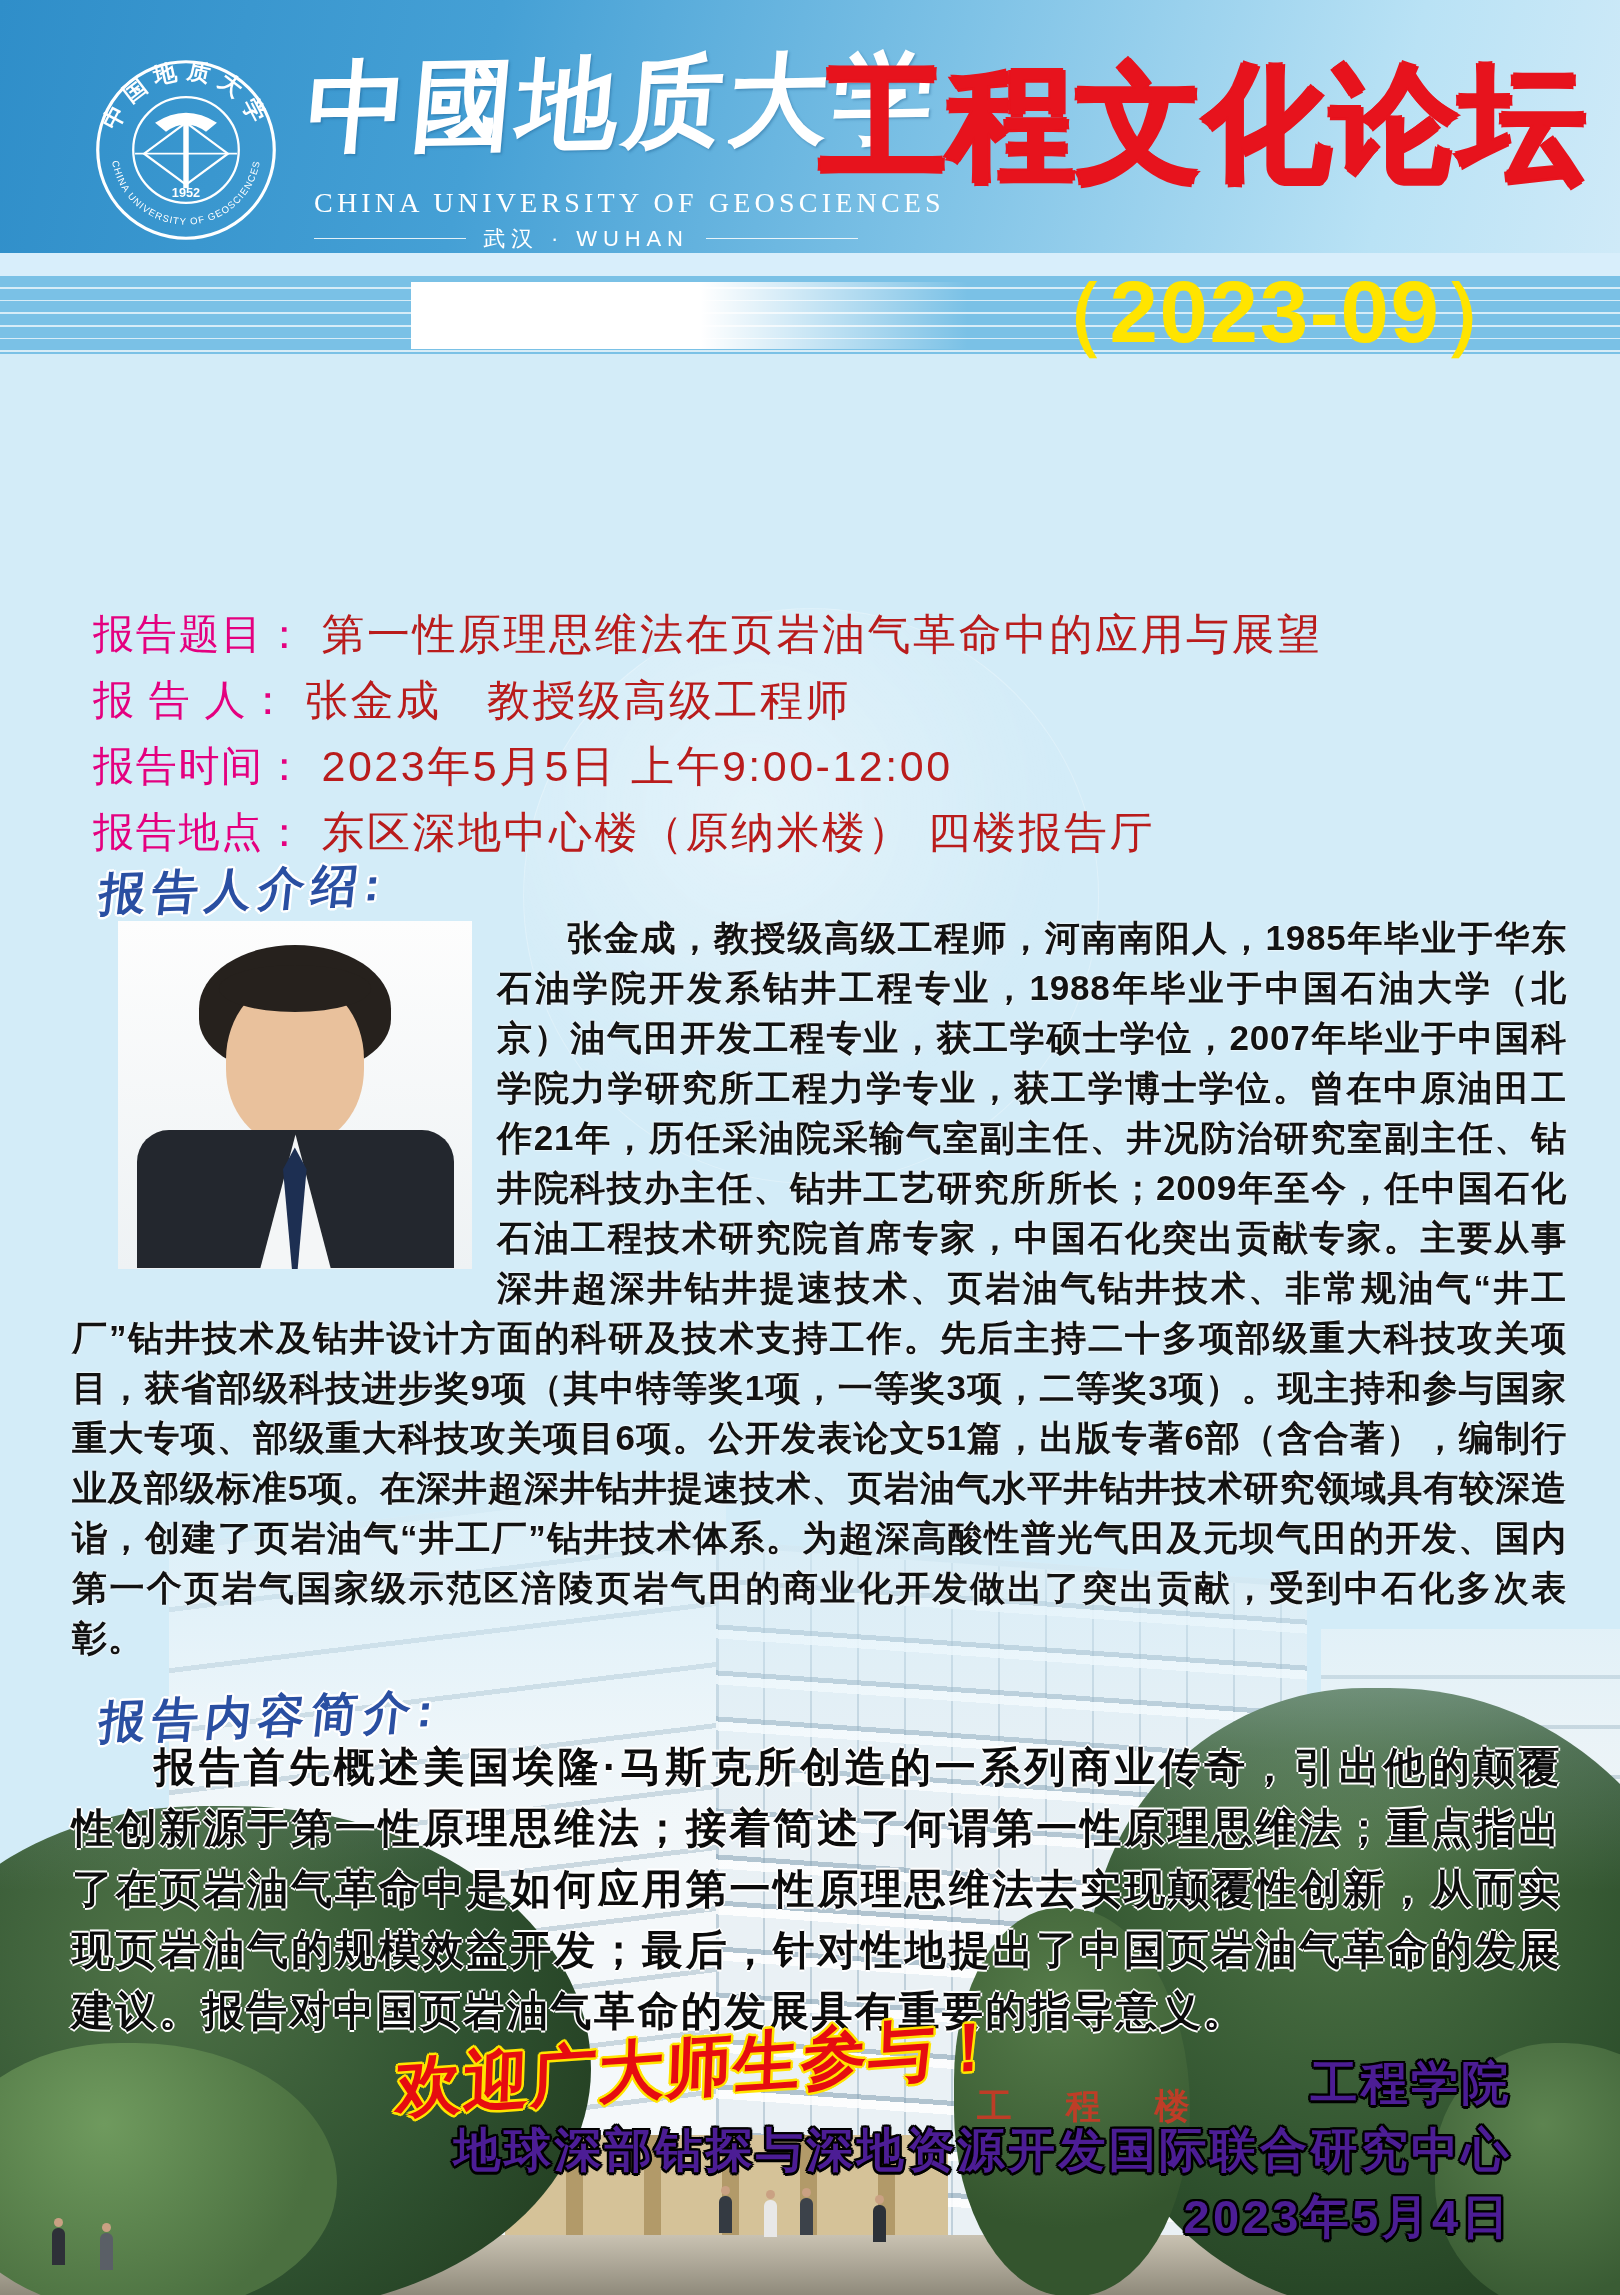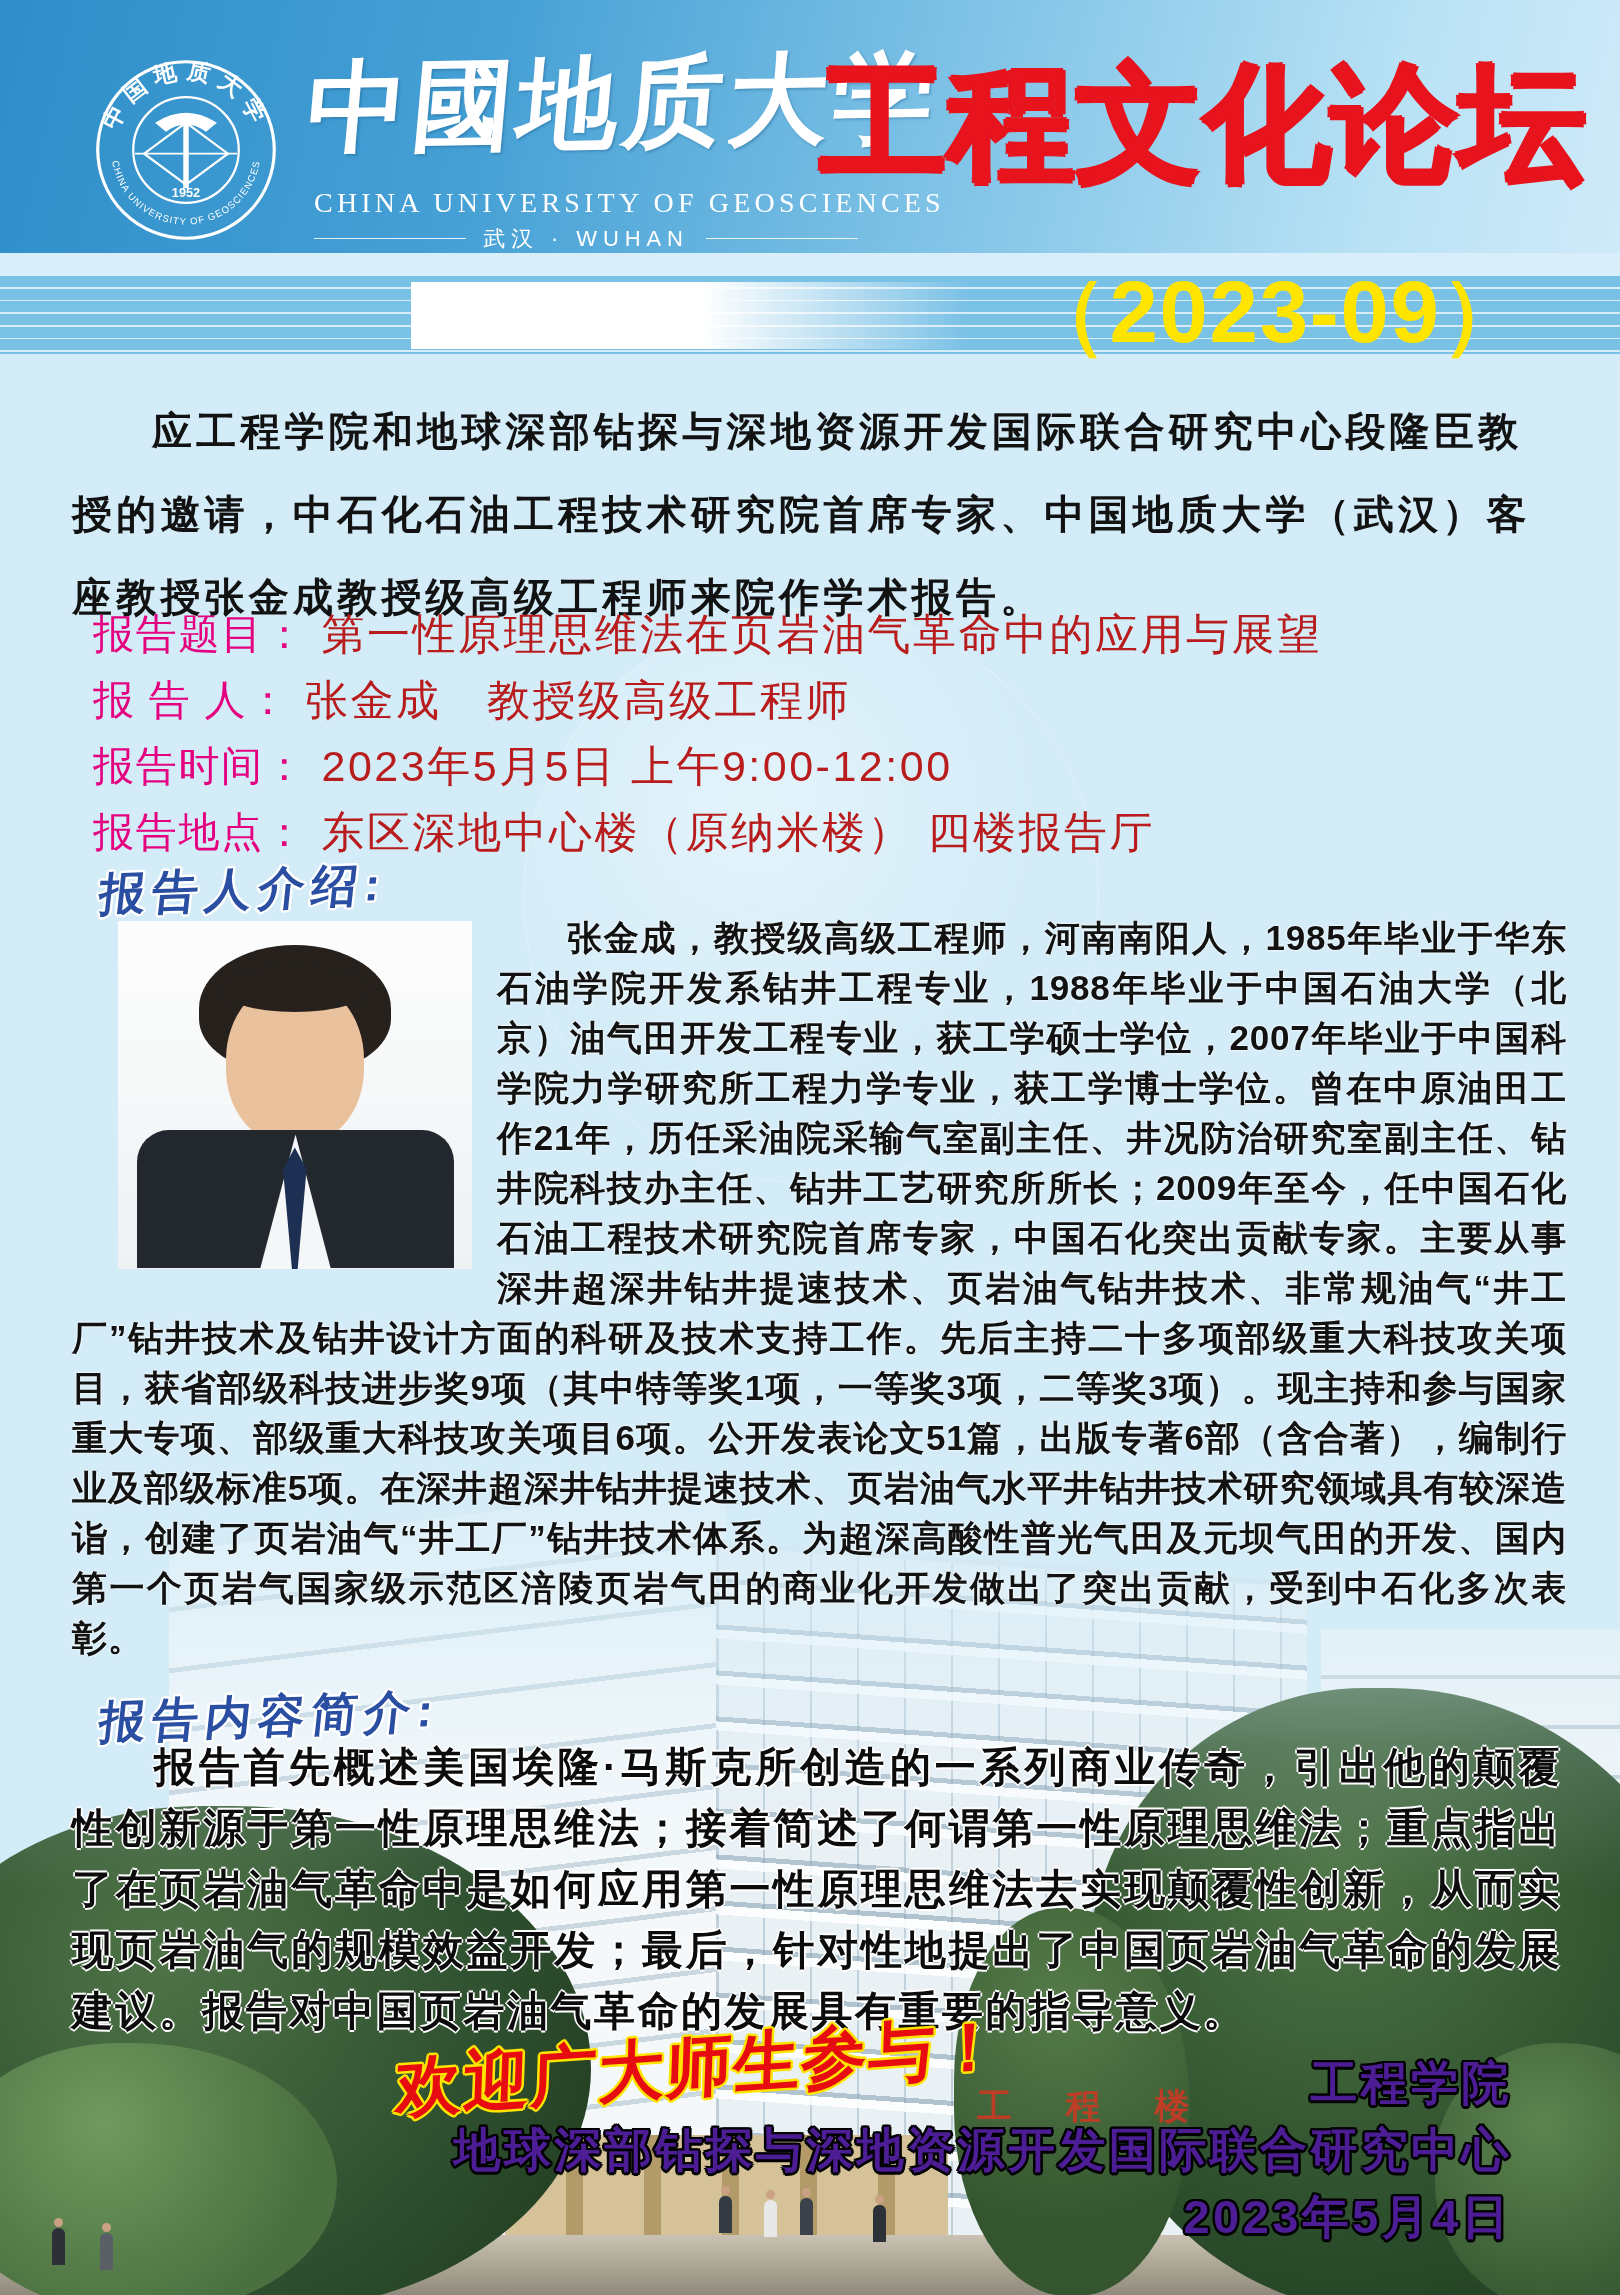--- a/index.html
+++ b/index.html
@@ -205,21 +205,20 @@
       <span class="rule"></span>
     </div>
     <div class="main-title">工程文化论坛</div>
   </div>
 
   <div class="strip-light"></div>
   <div class="issue-band"></div>
   <div class="white-box"></div>
   <div class="issue-no">（2023-09）</div>
 
-  <p class="intro">应工程学院和地球深部钻探与深地资源开发国际联合研究中心段隆臣教授的邀请，中石化石油工程技术研究院首席专家、中国地质大学（武汉）客座教授张金成教授级高级工程师来院作学术报告。</p>
 
   <div class="details">
     <div class="detail-row">
       <span class="detail-label">报告题目：</span>
       <span class="detail-value">第一性原理思维法在页岩油气革命中的应用与展望</span>
     </div>
     <div class="detail-row">
       <span class="detail-label">报 告 人：</span>
       <span class="detail-value">张金成　教授级高级工程师</span>
     </div>

